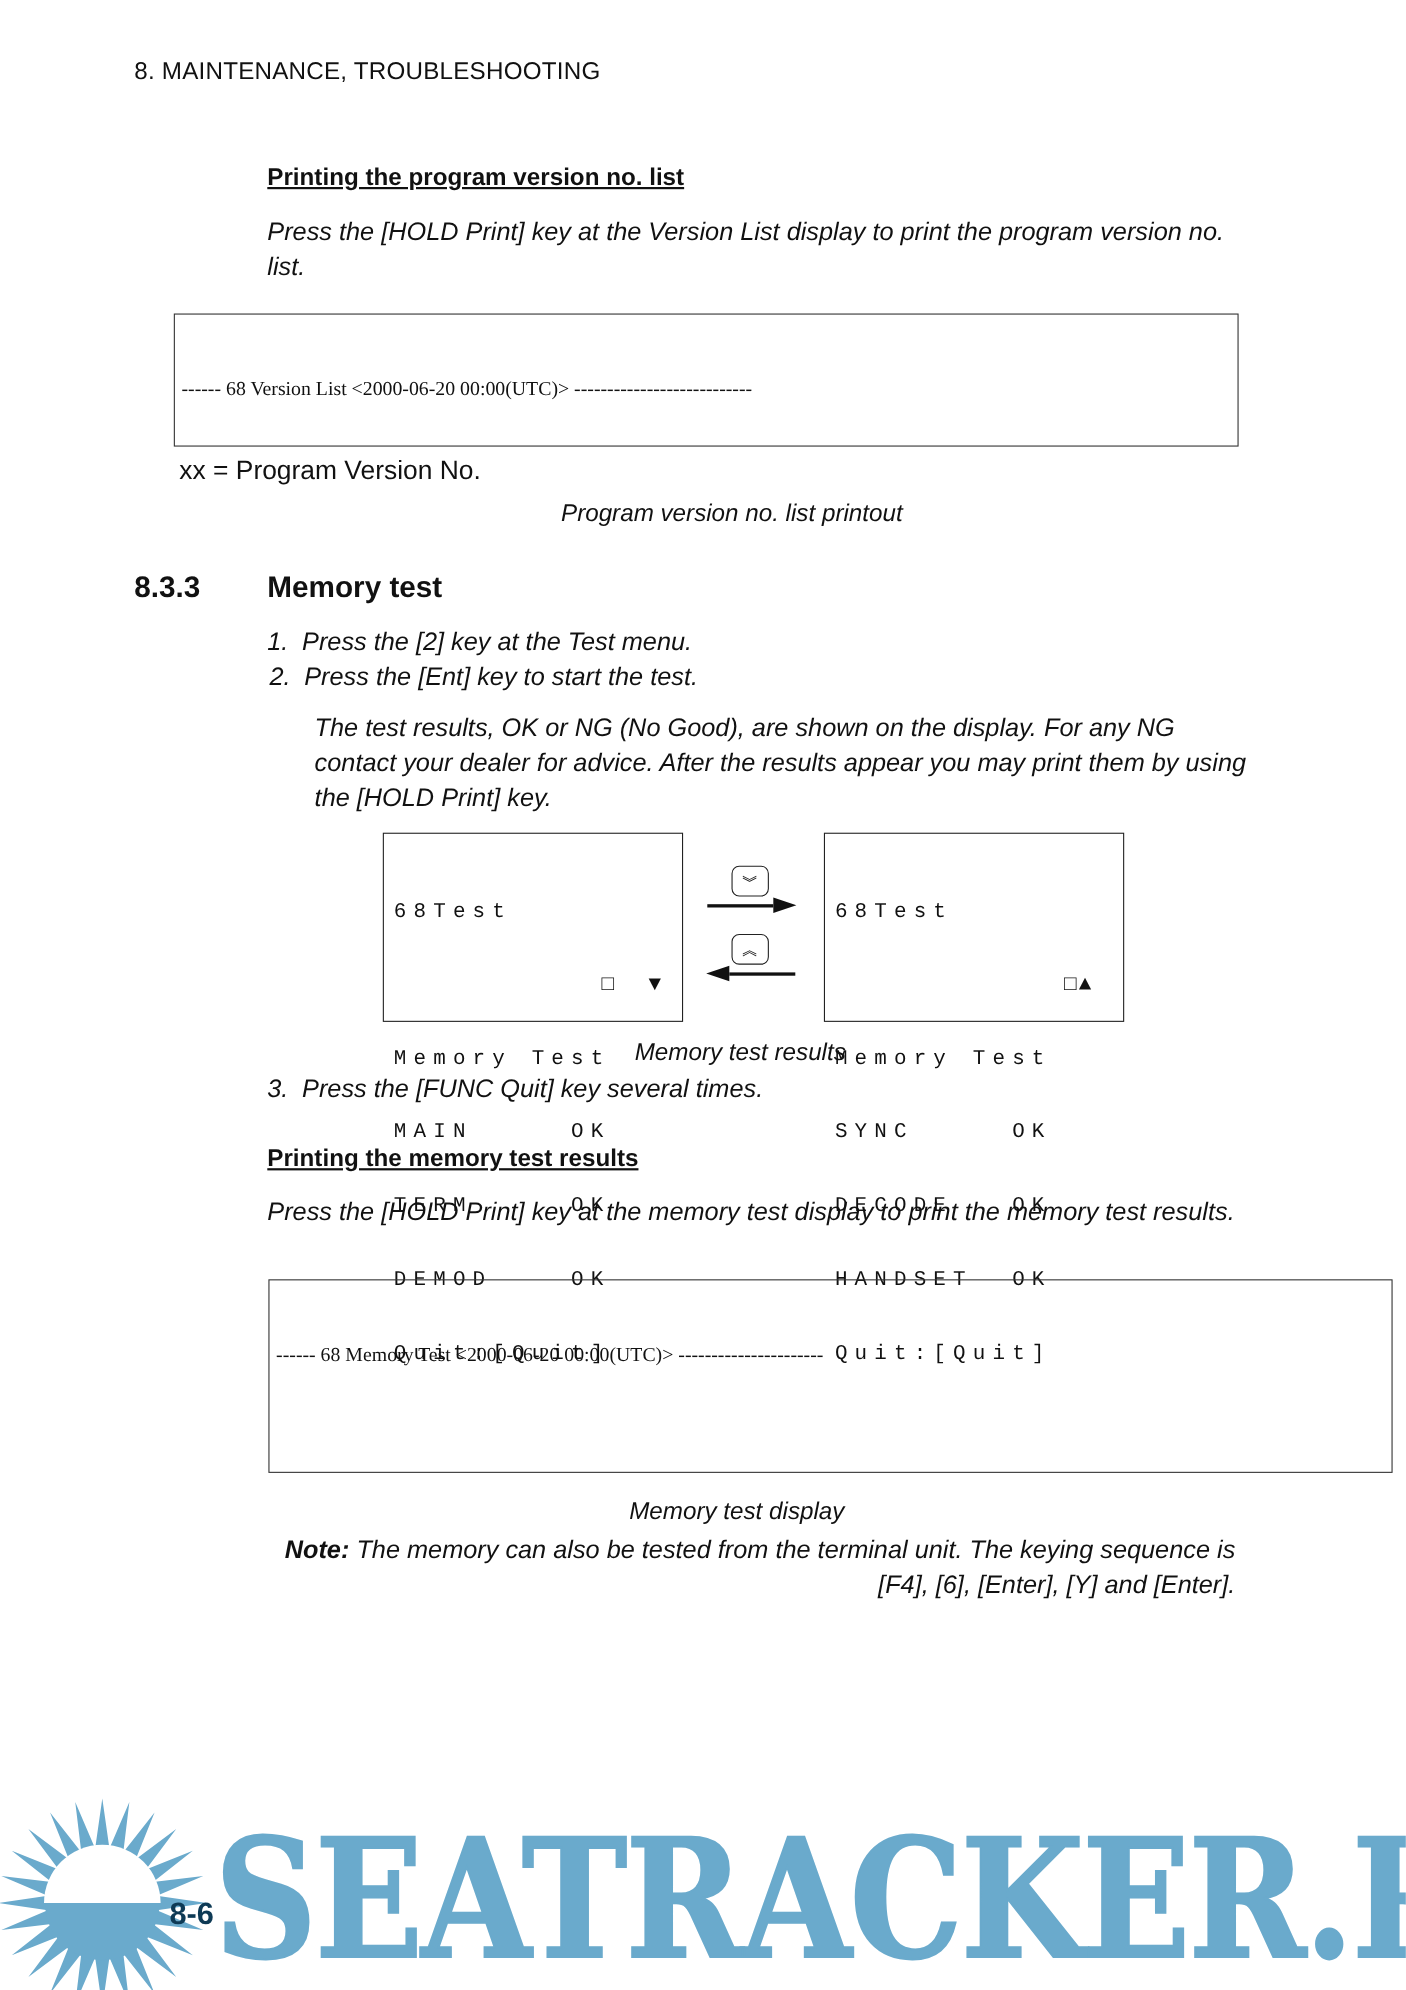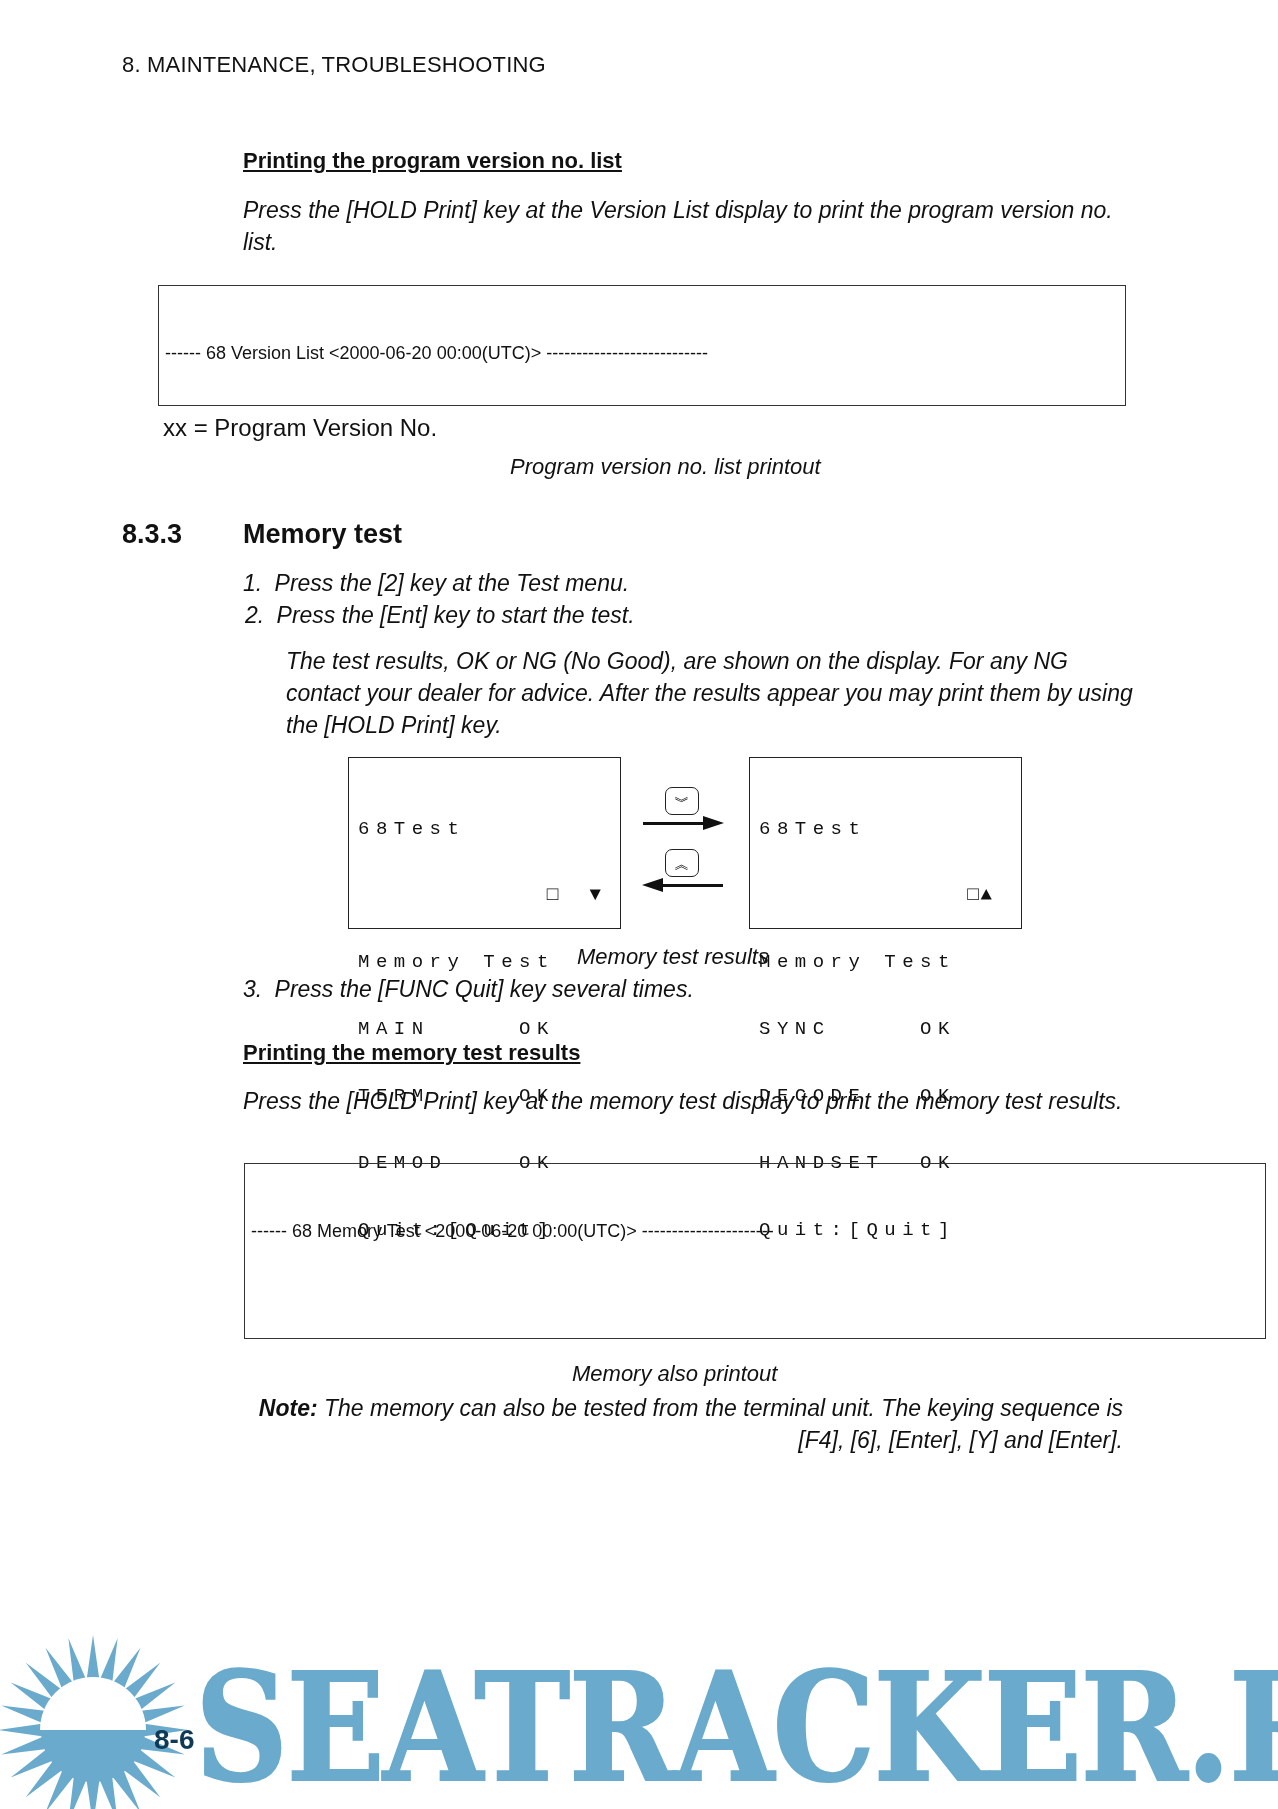--- a/index.html
+++ b/index.html
@@ -2,21 +2,21 @@
 <html><head>
 <meta charset="utf-8">
 <style>
   html, body { margin:0; padding:0; background:#fff; }
   body { width:1278px; height:1809px; position:relative; overflow:hidden;
          font-family:"Liberation Sans", sans-serif; color:#111; }
   .abs { position:absolute; }
   .header { left:122px; top:52px; font-size:22px; letter-spacing:0.2px; }
   .sub-title { font-weight:bold; font-size:22px; text-decoration:underline; }
   .para { font-size:23px; line-height:32px;font-style:italic; }
-  .mono { font-family:Liberation Sans, sans-serif; }
+  .mono { font-family:Liberation Serif, serif; }
   .printbox { border:1.5px solid #333; font-size:18px; line-height:25.5px; white-space:pre; padding:4px 6px 2px 6px; box-sizing:border-box; overflow:hidden; }
   .caption { font-style:italic; font-size:22px; }
   .sec-num { font-weight:bold; font-size:27px; }
   .sec-title { font-weight:bold; font-size:27px; }
   .lcd { border:1.5px solid #222; font-family:"Liberation Mono", monospace; font-size:19px; letter-spacing:6.5px; line-height:22.3px; white-space:pre; padding:15px 9px; box-sizing:border-box; }
   .keycap { width:32px; height:26px; border:1.5px solid #222; border-radius:7px; display:flex; align-items:center; justify-content:center; font-size:15px; line-height:1; }
   .arrow-line { height:2.5px; background:#111; }
   .logo-word { font-family:"DejaVu Serif", serif; font-weight:bold; font-size:150px; letter-spacing:-2px;
                color:#6aaacc; -webkit-text-stroke:2px #6aaacc; transform:scaleX(0.86); transform-origin:left center; line-height:1; }
   .page-num { font-weight:bold; font-size:28px; color:#0e3a55;margin-left:31px; }
@@ -89,21 +89,21 @@
 <div class="abs para" style="left:243px; top:1085px; width:900px;">Press the [HOLD Print] key at the memory test display to print the memory test results.</div>
 
 <div class="abs printbox mono" style="left:244px; top:1163px; width:1022px; height:176px;">
   <div>------ 68 Memory Test &lt;2000-06-20 00:00(UTC)&gt; ----------------------</div>
   
   
   
   
 </div>
 
-<div class="abs caption" style="left:572px; top:1361px;">Memory also printout</div>
+<div class="abs caption" style="left:572px; top:1361px;">Memory test display</div>
 
 <div class="abs para" style="left:243px; top:1392px; width:880px;text-align:right;">
   <span style="font-weight:bold;">Note:</span>
   <span>The memory can also be tested from the terminal unit. The keying sequence is [F4], [6], [Enter], [Y] and [Enter].</span>
 </div>
 
 <svg class="abs" style="left:0; top:1620px;" width="190" height="189" viewBox="0 0 190 189">
   <g id="rays" fill="#6aaacc">
       <polygon points="93.0,15.0 99.5,60.4 117.6,18.2 112.1,63.8 140.5,27.7 123.4,70.3 160.2,42.8 132.7,79.6 175.3,62.5 139.2,90.9 184.8,85.4 142.6,103.5 188.0,110.0 142.6,116.5 184.8,134.6 139.2,129.1 175.3,157.5 132.7,140.4 160.2,177.2 123.4,149.7 140.5,192.3 112.1,156.2 117.6,201.8 99.5,159.6 93.0,205.0 86.5,159.6 68.4,201.8 73.9,156.2 45.5,192.3 62.6,149.7 25.8,177.2 53.3,140.4 10.7,157.5 46.8,129.1 1.2,134.6 43.4,116.5 -2.0,110.0 43.4,103.5 1.2,85.4 46.8,90.9 10.7,62.5 53.3,79.6 25.8,42.8 62.6,70.3 45.5,27.7 73.9,63.8 68.4,18.2 86.5,60.4"></polygon>
       <circle cx="93" cy="110" r="52" fill="#6aaacc"></circle>

